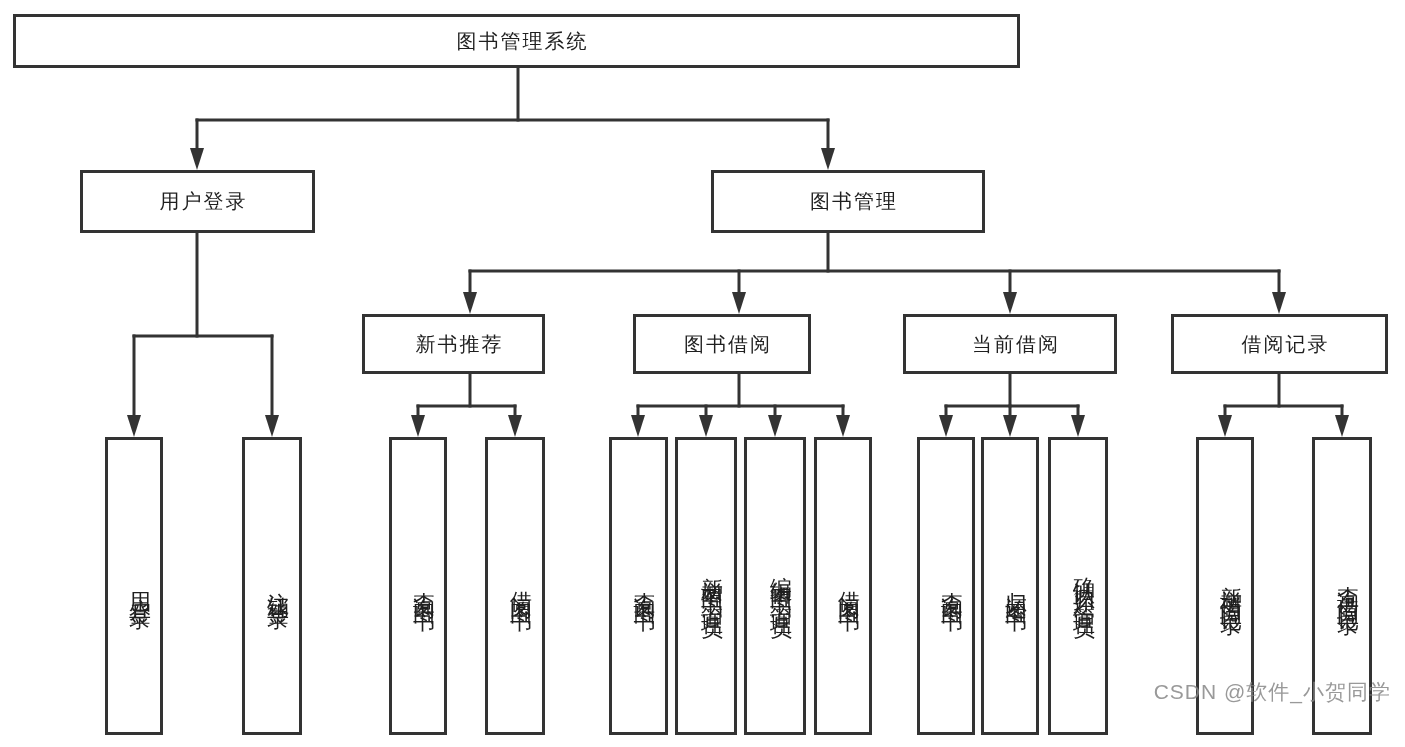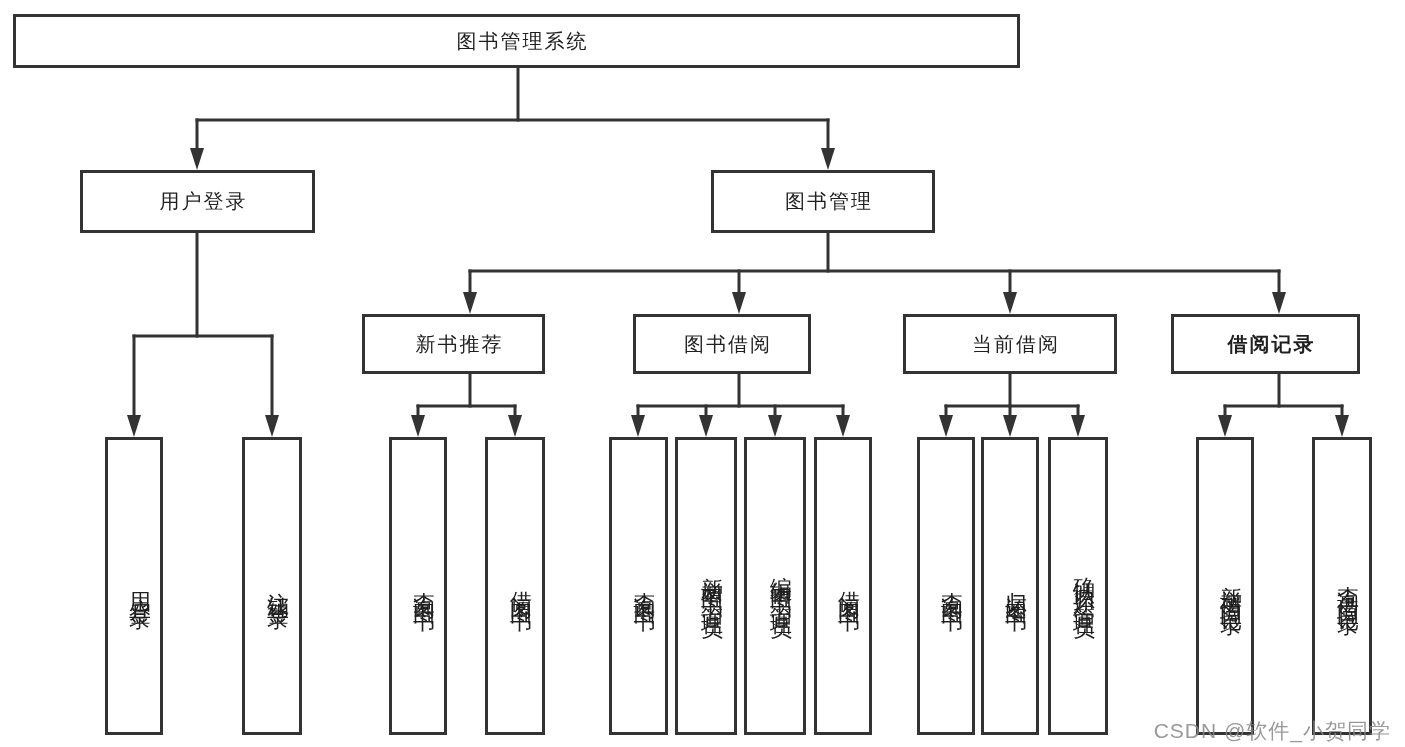--- a/index.html
+++ b/index.html
@@ -50,38 +50,38 @@
     stroke: #333333;
     stroke-width: 3;
     stroke-linecap: square;
   }
   #wires polygon {
     fill: #333333;
     stroke: none;
   }
   .watermark {
     position: absolute;
-    top: 717px;
+    top: 678px;
     right: 14px;
     font-size: 21px;
     letter-spacing: 1px;
     color: rgba(135, 135, 135, 0.85);
     white-space: nowrap;
     z-index: 3;
     margin-left: 48px;
   }
 
   
   #root-box   { left: 13px;  top: 14px;  width: 1007px; height: 54px; }
   #login-box  { left: 80px;  top: 170px; width: 235px;  height: 63px; }
-  #mgmt-box   { left: 711px; top: 170px; width: 224px;  height: 63px; }
+  #mgmt-box   { left: 711px; top: 170px; width: 274px;  height: 63px; }
   #mod-new    { left: 362px; top: 314px; width: 183px;  height: 60px; }
   #mod-borrow { left: 633px; top: 314px; width: 178px;  height: 60px; }
   #mod-cur    { left: 903px; top: 314px; width: 214px;  height: 60px; align-items: center; }
-  #mod-rec    { left: 1171px;top: 314px; width: 189px;  height: 60px; font-weight: bold; }
+  #mod-rec    { left: 1171px;top: 314px; width: 217px;  height: 60px; }
 
   .leaf { top: 437px; height: 298px; }
   #leaf-1  { left: 105px;  width: 58px; }
   #leaf-2  { left: 242px;  width: 60px; }
   #leaf-3  { left: 389px;  width: 58px; }
   #leaf-4  { left: 485px;  width: 60px; }
   #leaf-5  { left: 609px;  width: 59px; }
   #leaf-6  { left: 675px;  width: 62px; }
   #leaf-7  { left: 744px;  width: 62px; }
   #leaf-8  { left: 814px;  width: 58px; }

